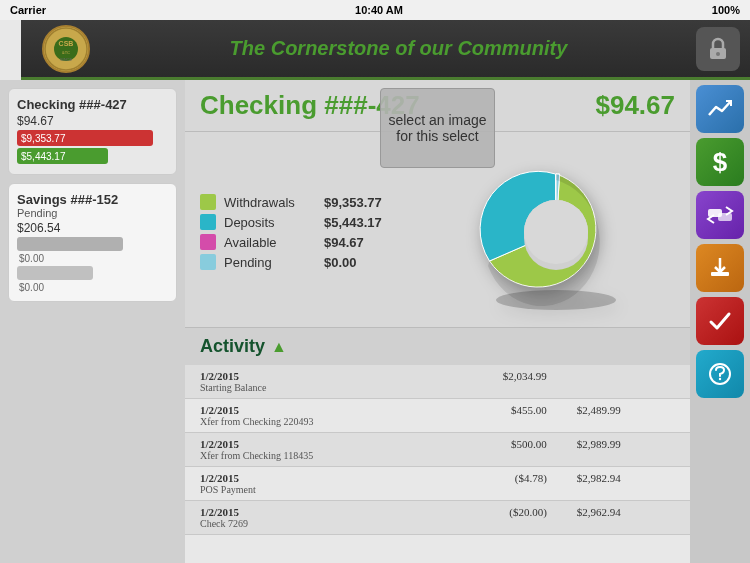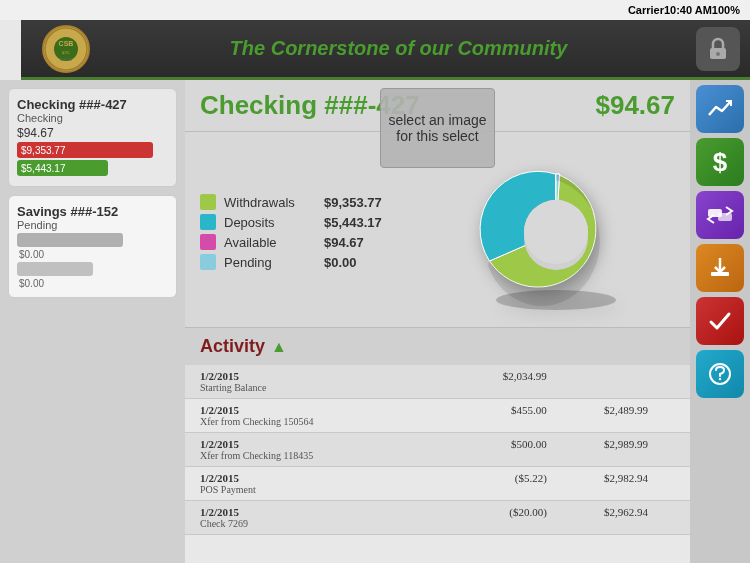--- a/index.html
+++ b/index.html
@@ -11,21 +11,21 @@
       overflow: hidden;
       position: relative;
     }
 
     
     .status-bar {
       height: 20px;
       background: #f0f0f0;
       display: flex;
       align-items: center;
-      justify-content: flex-end;
+      justify-content: space-between;
       padding: 0 10px;
       font-size: 11px;
       font-weight: bold;
     }
 
     
     .header {
       height: 60px;
       background: linear-gradient(to bottom, #3a3a3a, #2a2a2a);
       display: flex;
@@ -247,21 +247,21 @@
     .activity-header {
       display: flex;
       align-items: center;
       padding: 8px 15px;
       background: #d0d0d0;
       border-top: 1px solid #bbb;
     }
     .activity-title {
       font-size: 18px;
       font-weight: bold;
-      color: #7f1d1d;
+      color: #14532d;
     }
     .activity-arrow {
       color: #4a9c2f;
       font-size: 16px;
       margin-left: 6px;
     }
 
     
     .activity-table {
       width: 100%;
@@ -290,21 +290,21 @@
     }
     .activity-desc {
       font-size: 10px;
       color: #555;
     }
     .activity-amount {
       text-align: right;
       font-size: 11px;
     }
     .activity-balance {
-      text-align: center;
+      text-align: left;
       font-size: 11px;
     }
 
     
     .sidebar-right {
       width: 60px;
       background: #c8c8c8;
       display: flex;
       flex-direction: column;
       align-items: center;
@@ -362,33 +362,33 @@
     </svg>
   </div>
 </div>
 
 <div class="main-container">
 
   <div class="sidebar-left">
 
     <div class="account-card selected">
       <div class="account-card-title">Checking ###-427</div>
-      <div class="account-card-type">Checking</div>
       <div class="account-card-balance">$94.67</div>
       <div class="bar-red">
         <span>$9,353.77</span>
       </div>
       <div class="bar-green">
         <span>$5,443.17</span>
       </div>
     </div>
 
     <div class="account-card">
       <div class="account-card-title">Savings ###-152</div>
       <div class="account-card-type">Pending</div>
+      <div class="account-card-balance">$206.54</div>
       <div class="bar-gray"></div>
       <div style="font-size:10px;color:#666;padding:0 2px;">$0.00</div>
       <div class="bar-gray-sm"></div>
       <div style="font-size:10px;color:#666;padding:0 2px;">$0.00</div>
     </div>
   </div>
 
   <div class="main-content">
 
     <div class="account-header">
@@ -457,39 +457,39 @@
           <td class="activity-cell">
             <div class="activity-date">1/2/2015</div>
             <div class="activity-desc">Starting Balance</div>
           </td>
           <td class="activity-cell activity-amount">$2,034.99</td>
           <td class="activity-cell activity-balance"></td>
         </tr>
         <tr class="activity-row">
           <td class="activity-cell">
             <div class="activity-date">1/2/2015</div>
-            <div class="activity-desc">Xfer from Checking 150564</div>
+            <div class="activity-desc">Xfer from Checking 220493</div>
           </td>
           <td class="activity-cell activity-amount">$455.00</td>
           <td class="activity-cell activity-balance">$2,489.99</td>
         </tr>
         <tr class="activity-row">
           <td class="activity-cell">
             <div class="activity-date">1/2/2015</div>
             <div class="activity-desc">Xfer from Checking 118435</div>
           </td>
           <td class="activity-cell activity-amount">$500.00</td>
           <td class="activity-cell activity-balance">$2,989.99</td>
         </tr>
         <tr class="activity-row">
           <td class="activity-cell">
             <div class="activity-date">1/2/2015</div>
             <div class="activity-desc">POS Payment</div>
           </td>
-          <td class="activity-cell activity-amount">($5.22)</td>
+          <td class="activity-cell activity-amount">($4.78)</td>
           <td class="activity-cell activity-balance">$2,982.94</td>
         </tr>
         <tr class="activity-row">
           <td class="activity-cell">
             <div class="activity-date">1/2/2015</div>
             <div class="activity-desc">Check 7269</div>
           </td>
           <td class="activity-cell activity-amount">($20.00)</td>
           <td class="activity-cell activity-balance">$2,962.94</td>
         </tr>

